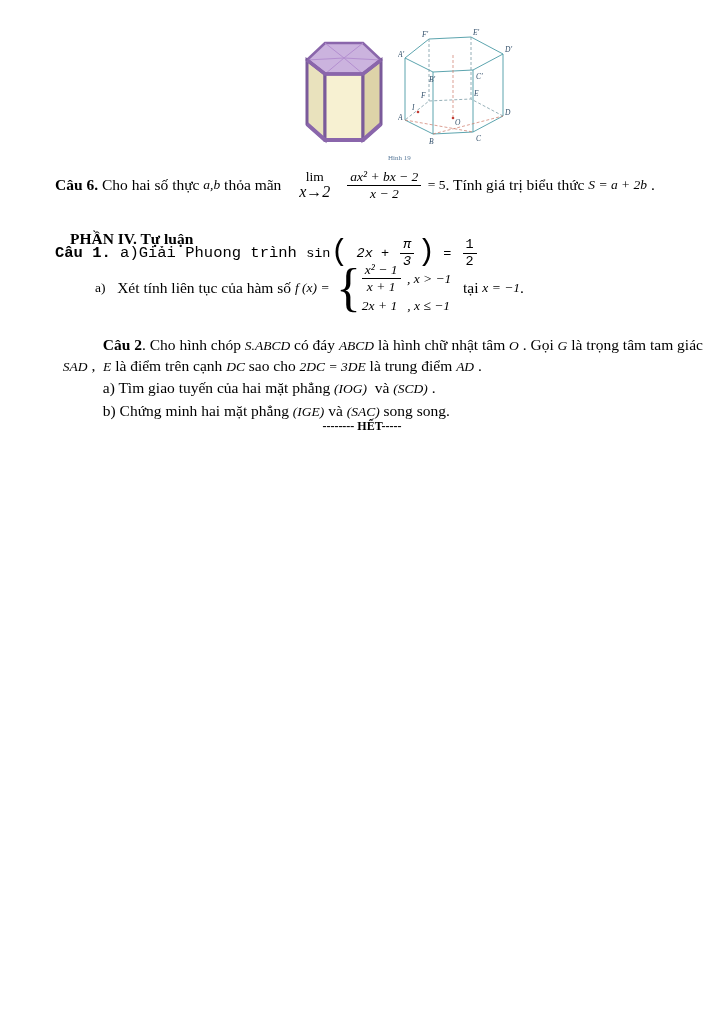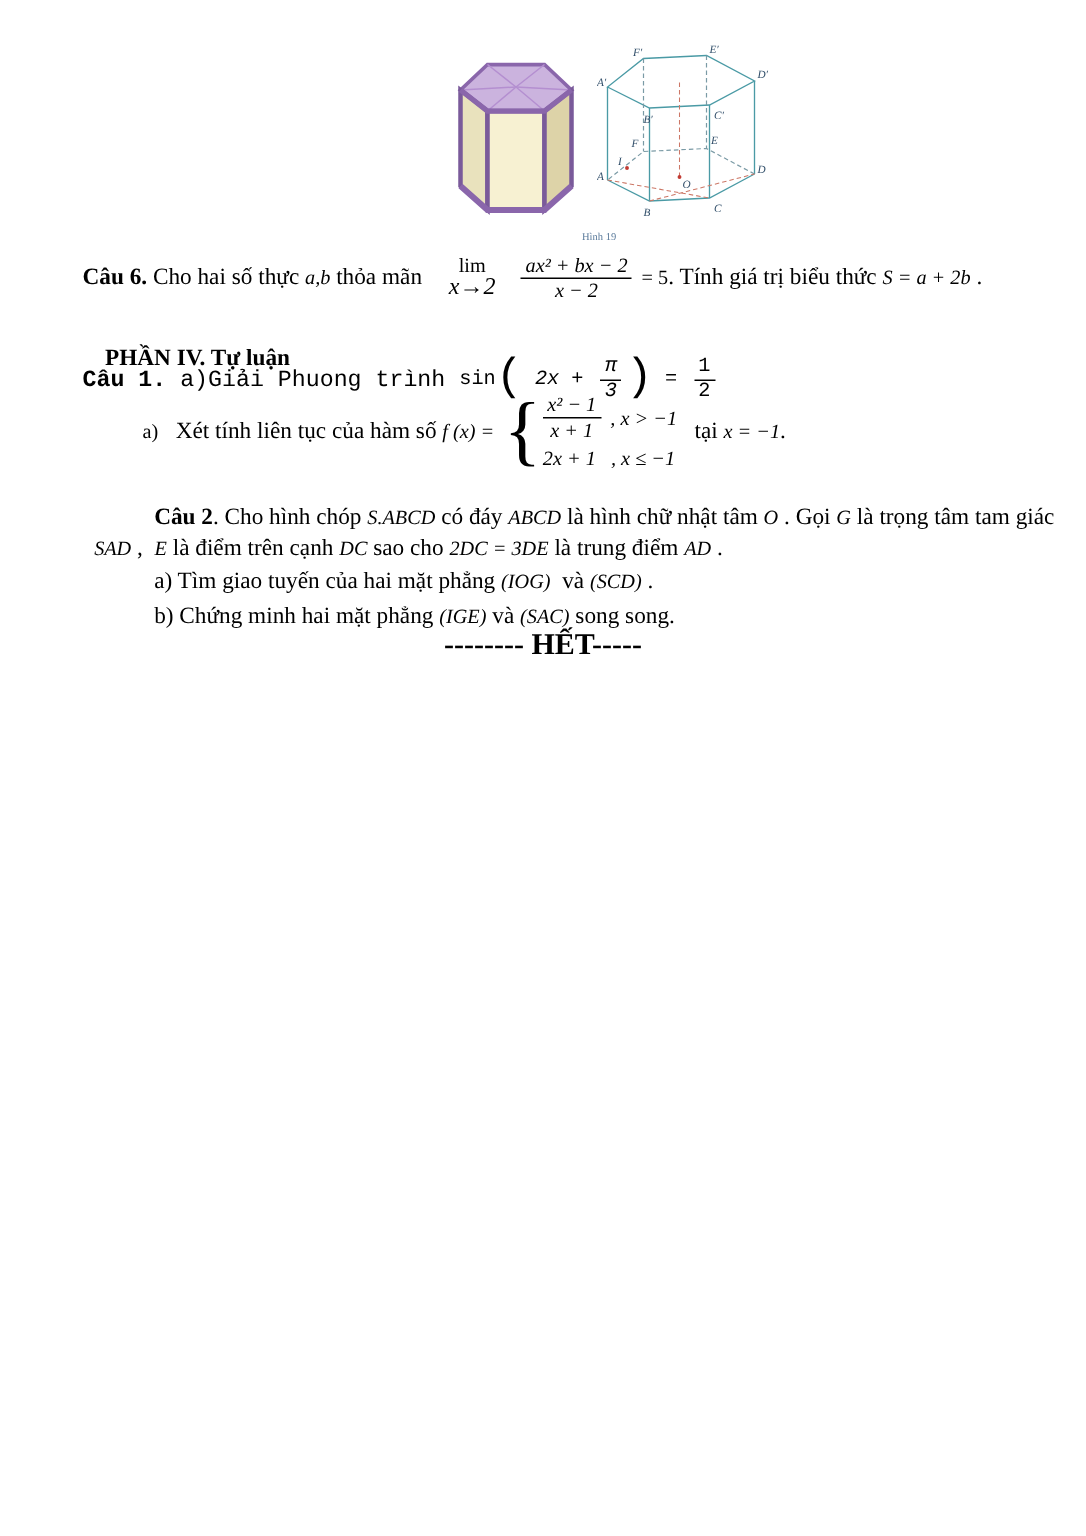--- a/index.html
+++ b/index.html
@@ -19,21 +19,21 @@
   .frac .den{padding:0 3px;text-align:right;}
   .lim{display:inline-flex;flex-direction:column;align-items:center;
        font-size:13.5px;font-style:normal;line-height:1;margin:0 14px;}
   .lim .sub{font-size:16px;font-style:italic;margin-top:1px;}
   .bigp{font-size:30px;font-weight:300;line-height:.85;}
   .brace{font-size:52px;font-weight:300;line-height:.8;margin:0 1px 0 3px;}
   .cases-col{display:inline-flex;flex-direction:column;gap:3px;}
   .case-row{display:flex;align-items:center;white-space:pre;}
   .figure{position:absolute;left:298px;top:28px;width:220px;height:134px;display:flex;gap:8px;}
   .caption{position:absolute;left:388px;top:154px;font-size:7px;color:#5b7b9b;}
-  .footer{position:absolute;left:0;right:0;top:419px;text-align:center;font-weight:bold;font-size:20px;}
+  .footer{position:absolute;left:0;right:0;top:419px;text-align:center;font-weight:bold;font-size:12px;}
 </style>
 </head>
 <body>
 
 <div class="figure">
 
   <svg width="92" height="124" viewBox="0 0 92 124">
 
     <polygon points="9,32 27,15 65,15 83,32 65,46 27,46" fill="#cbb3de" stroke="#8a66ab" stroke-width="2.5"></polygon>
 

